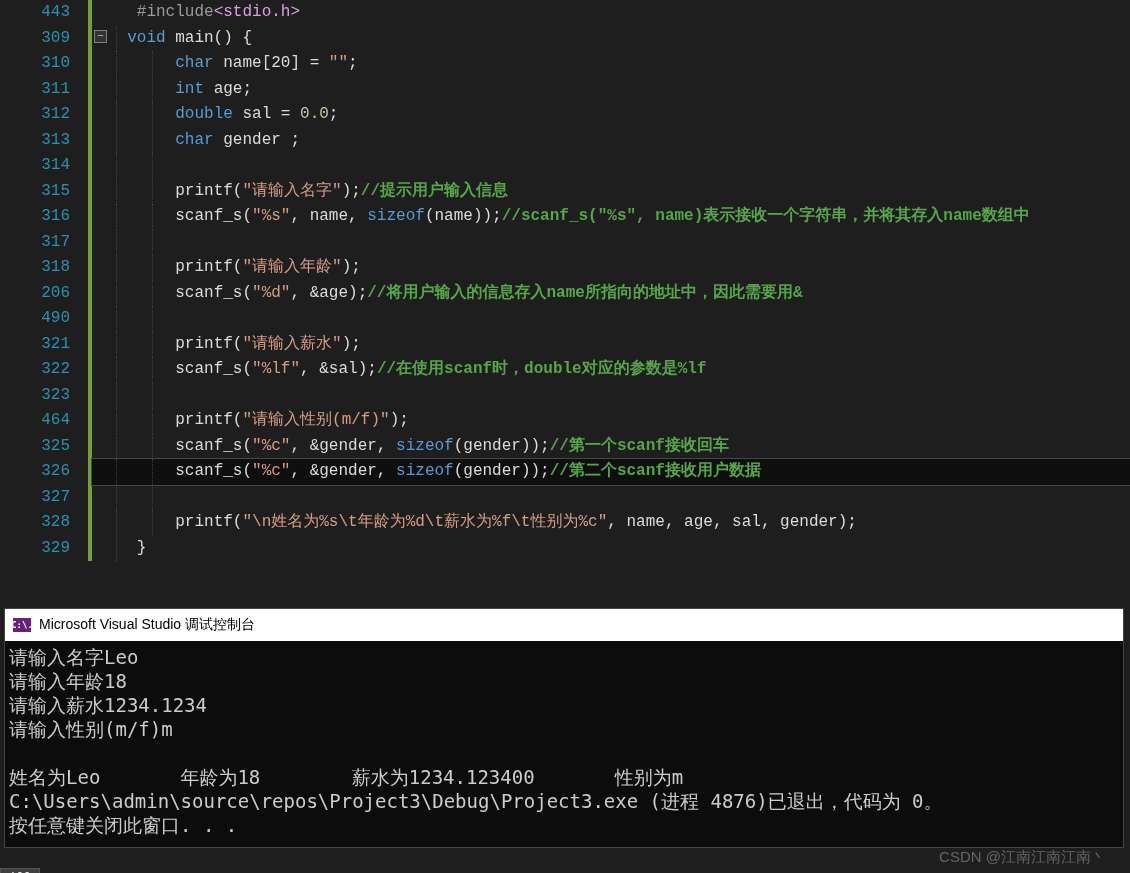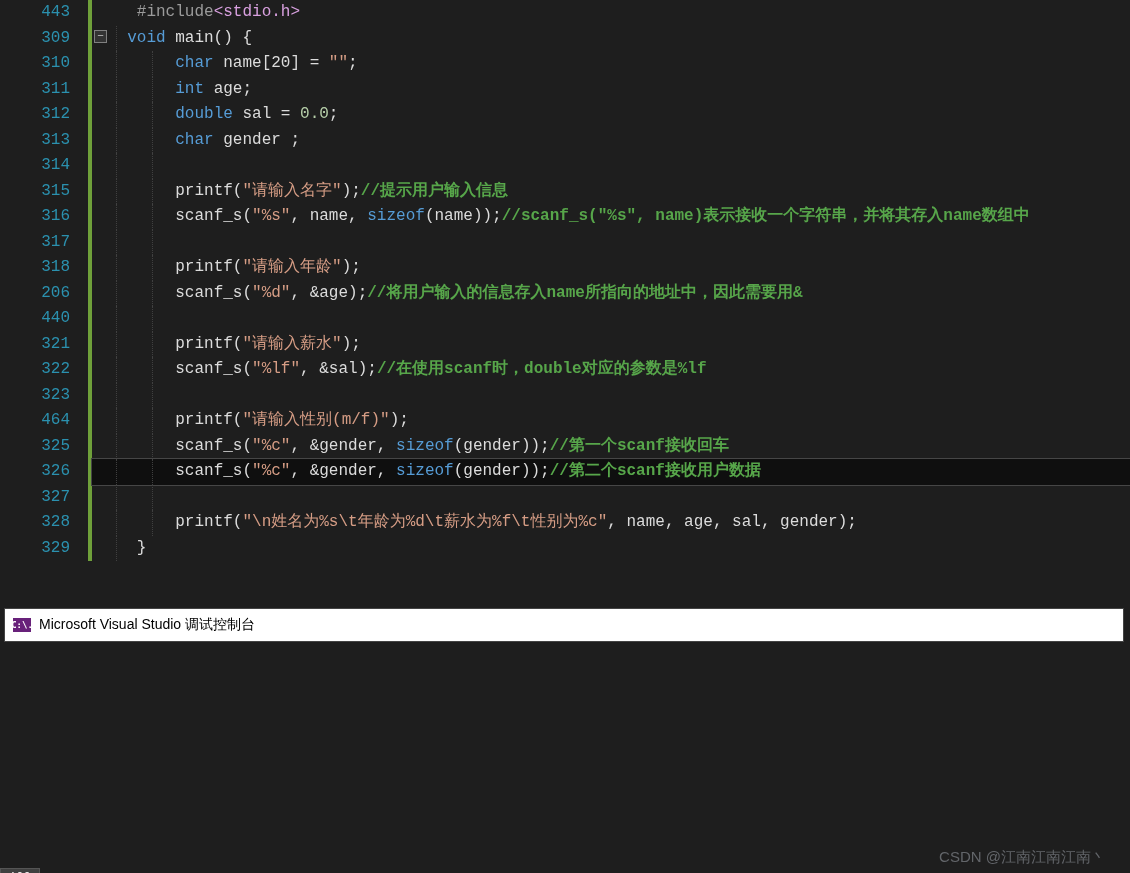--- a/index.html
+++ b/index.html
@@ -150,21 +150,21 @@
         <span class="ln">310</span>
         <span class="ln">311</span>
         <span class="ln">312</span>
         <span class="ln">313</span>
         <span class="ln">314</span>
         <span class="ln">315</span>
         <span class="ln">316</span>
         <span class="ln">317</span>
         <span class="ln">318</span>
         <span class="ln">206</span>
-        <span class="ln">440</span>
+        <span class="ln">490</span>
         <span class="ln">321</span>
         <span class="ln">322</span>
         <span class="ln">323</span>
         <span class="ln">464</span>
         <span class="ln">325</span>
         <span class="ln">326</span>
         <span class="ln">327</span>
         <span class="ln">328</span>
         <span class="ln">329</span>
       </div>
@@ -173,15 +173,23 @@
   </div>
 </div>
 
 <div class="zoom">100</div>
 
 <div class="console-window">
   <div class="console-titlebar">
     <span class="console-icon">C:\.</span>
     <span>Microsoft Visual Studio 调试控制台</span>
   </div>
+  <div class="console-body">请输入名字Leo
+请输入年龄18
+请输入薪水1234.1234
+请输入性别(m/f)m
+
+姓名为Leo       年龄为18        薪水为1234.123400       性别为m
+C:\Users\admin\source\repos\Project3\Debug\Project3.exe (进程 4876)已退出，代码为 0。
+按任意键关闭此窗口. . .</div>
 </div>
 
 <div class="watermark">CSDN @江南江南江南丶</div>
 
 </body></html>

